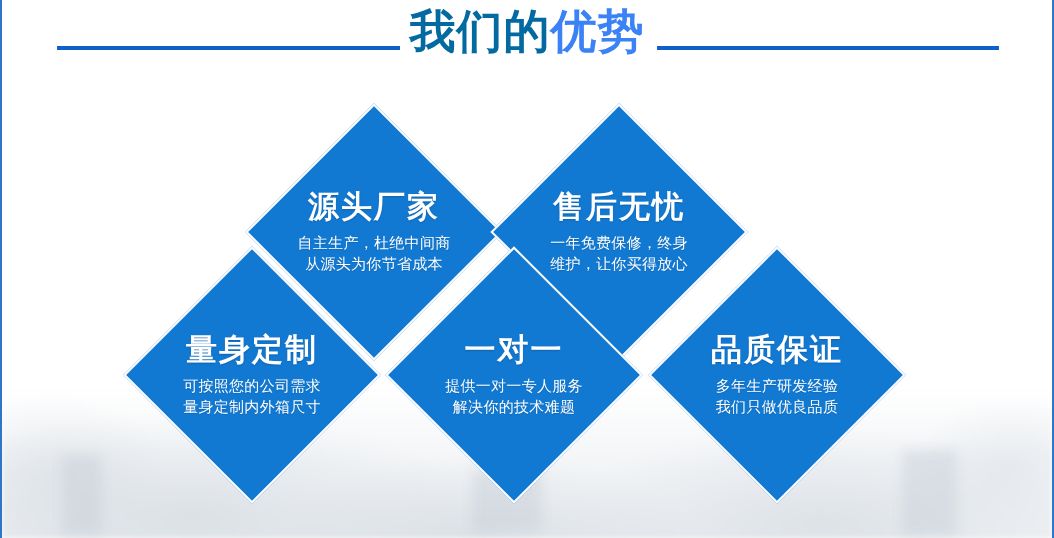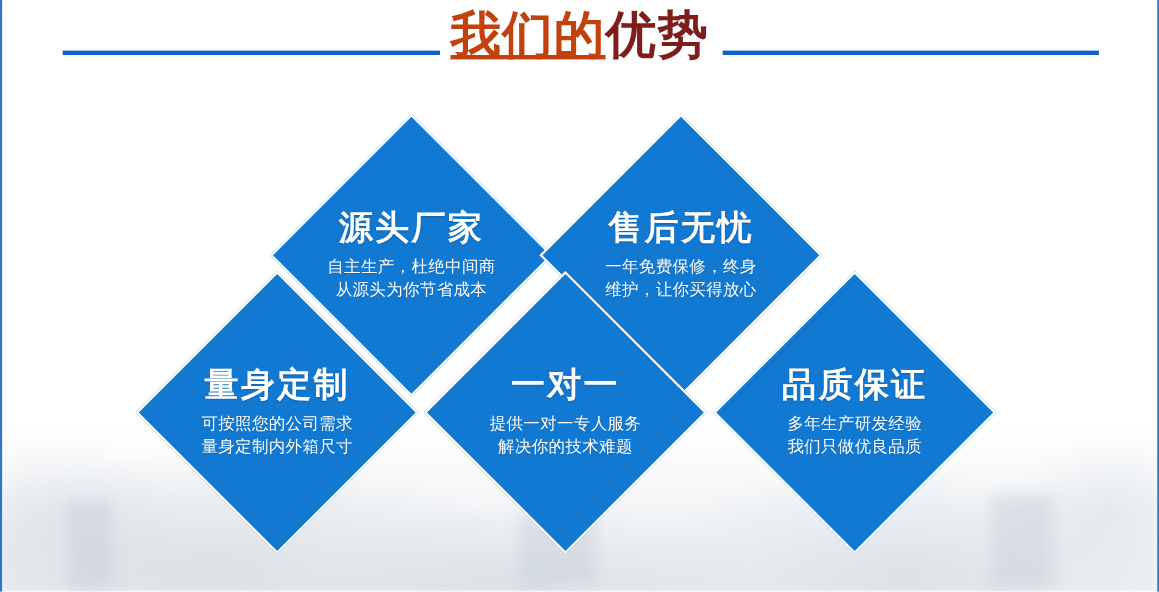--- a/index.html
+++ b/index.html
@@ -63,22 +63,22 @@
     text-align: center;
     line-height: 1;
   }
   .title-main {
     display: inline-block;
     font-size: 46px;
     font-weight: bold;
     letter-spacing: 1px;
     white-space: nowrap;
   }
-  .t-dark  { color: #c2410c; text-decoration: underline; }
-  .t-light { color: #7f1d1d; }
+  .t-dark  { color: #0369a1; }
+  .t-light { color: #3b82f6; }
 
   .title-sub {
     position: absolute;
     left: 0; top: 57px;
     width: 100%;
     text-align: center;
     pointer-events: none;
   }
   .title-sub span {
     display: inline-block;

